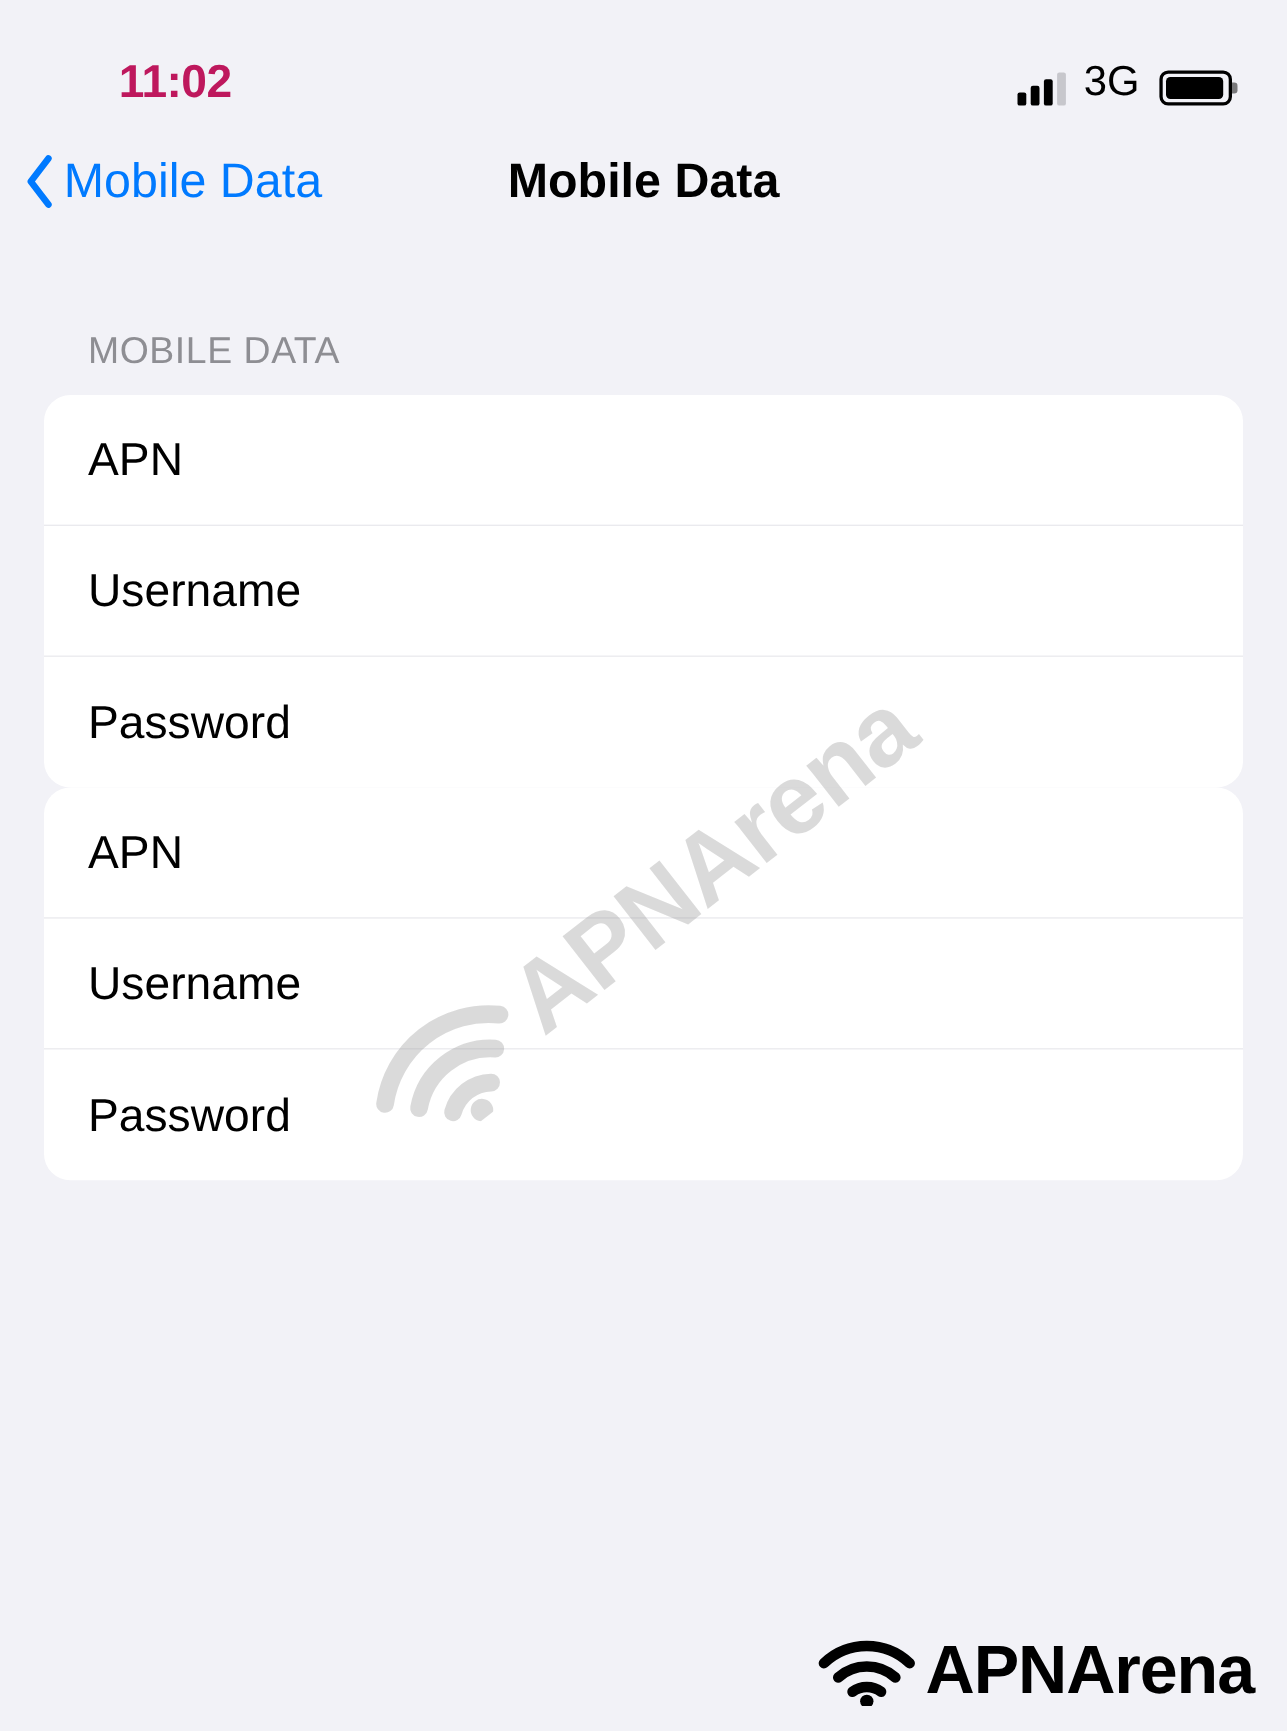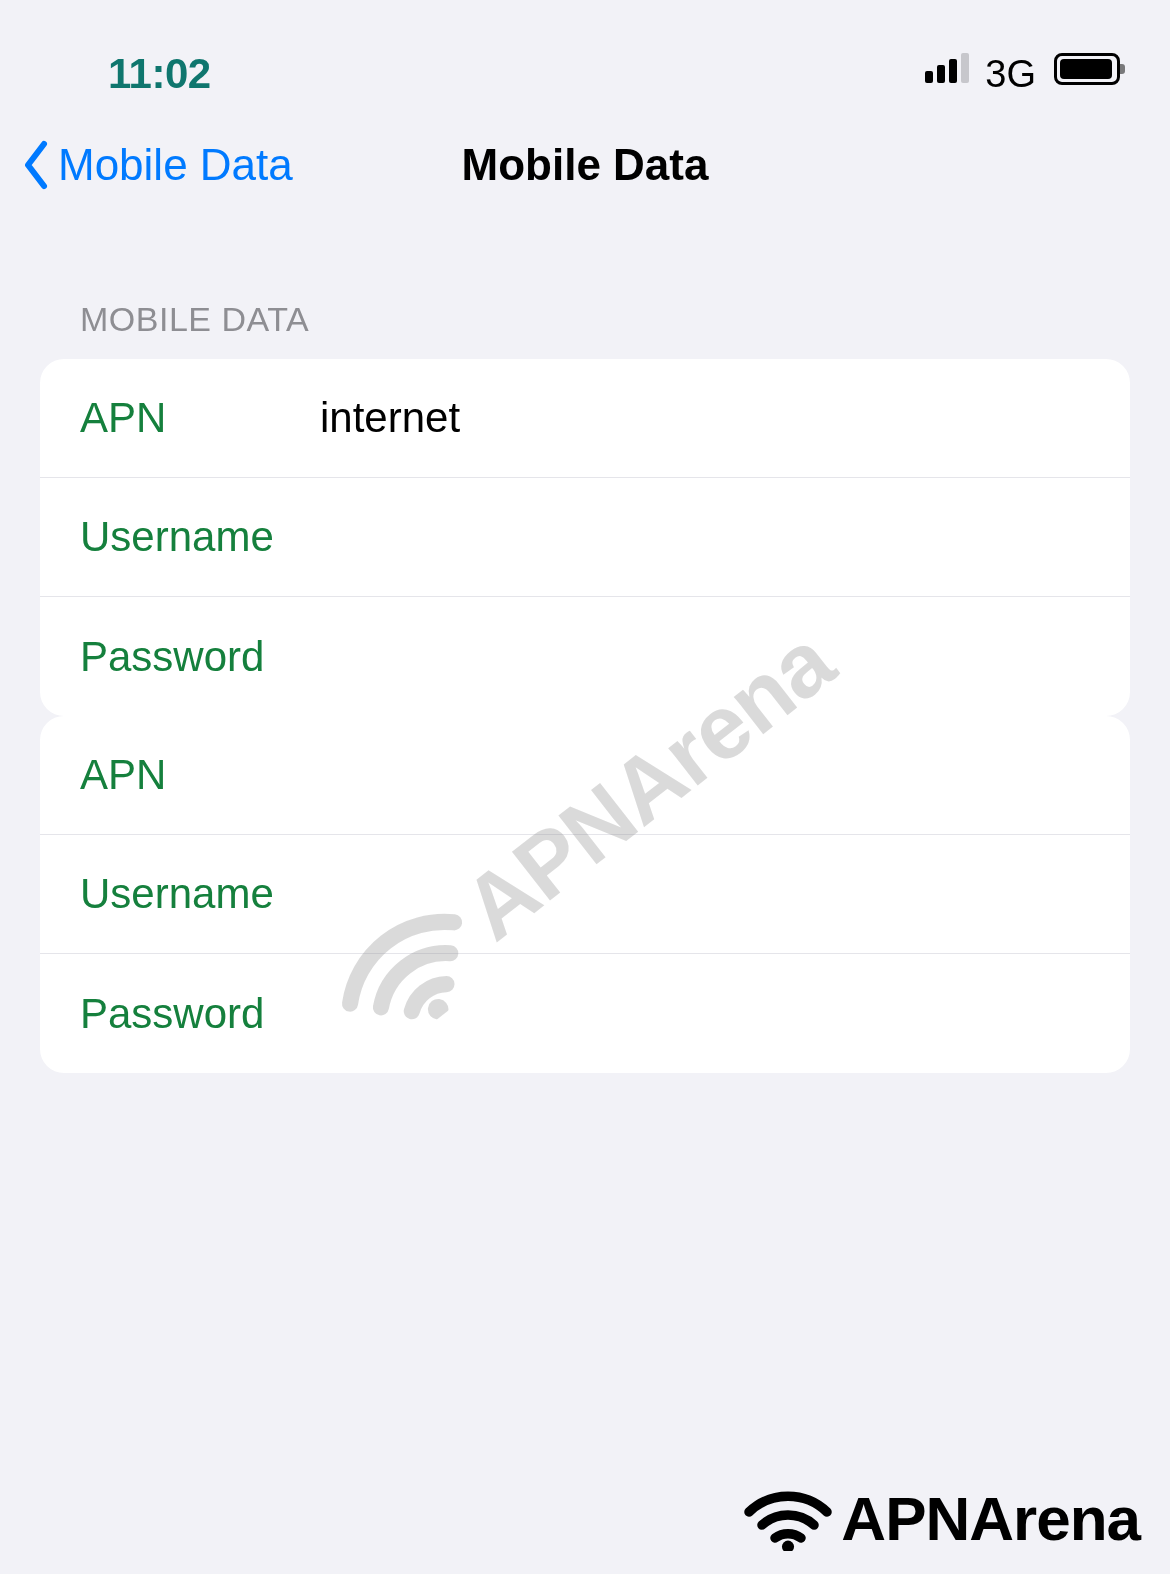--- a/index.html
+++ b/index.html
@@ -21,26 +21,26 @@
     .status-bar {
       display: flex;
       justify-content: space-between;
       align-items: center;
       padding: 38px 50px 0 108px;
       height: 110px;
     }
     .status-time {
       font-size: 42px;
       font-weight: 600;
-      color: #0f766e;
+      color: #be185d;
       letter-spacing: -0.5px;
     }
     .status-right {
       display: flex;
-      align-items: flex-start;
+      align-items: flex-end;
       gap: 12px;
     }
     .signal-bars {
       display: flex;
       align-items: flex-end;
       gap: 4px;
       height: 30px;
     }
     .signal-bar {
       width: 8px;
@@ -150,21 +150,21 @@
       height: 119px;
       padding: 0 40px;
       border-bottom: 1px solid #e5e5ea;
     }
     .row:last-child {
       border-bottom: none;
     }
     .row-label {
       font-size: 42px;
       font-weight: 400;
-      color: #15803d;
+      color: #000000;
       width: 240px;
       flex-shrink: 0;
     }
     .row-input {
       font-size: 42px;
       font-weight: 400;
       color: #000;
       border: none;
       outline: none;
       background: transparent;
@@ -247,21 +247,20 @@
   </div>
   <div class="nav-title">Mobile Data</div>
 </div>
 
 <div class="content">
 
   <div class="section-header first">MOBILE DATA</div>
   <div class="group">
     <div class="row">
       <div class="row-label">APN</div>
-      <input class="row-input" type="text" value="internet" style="">
     </div>
     <div class="row">
       <div class="row-label">Username</div>
       <input class="row-input" type="text" value="" style="">
     </div>
     <div class="row">
       <div class="row-label">Password</div>
       <input class="row-input" type="text" value="" style="">
     </div>
   </div>

